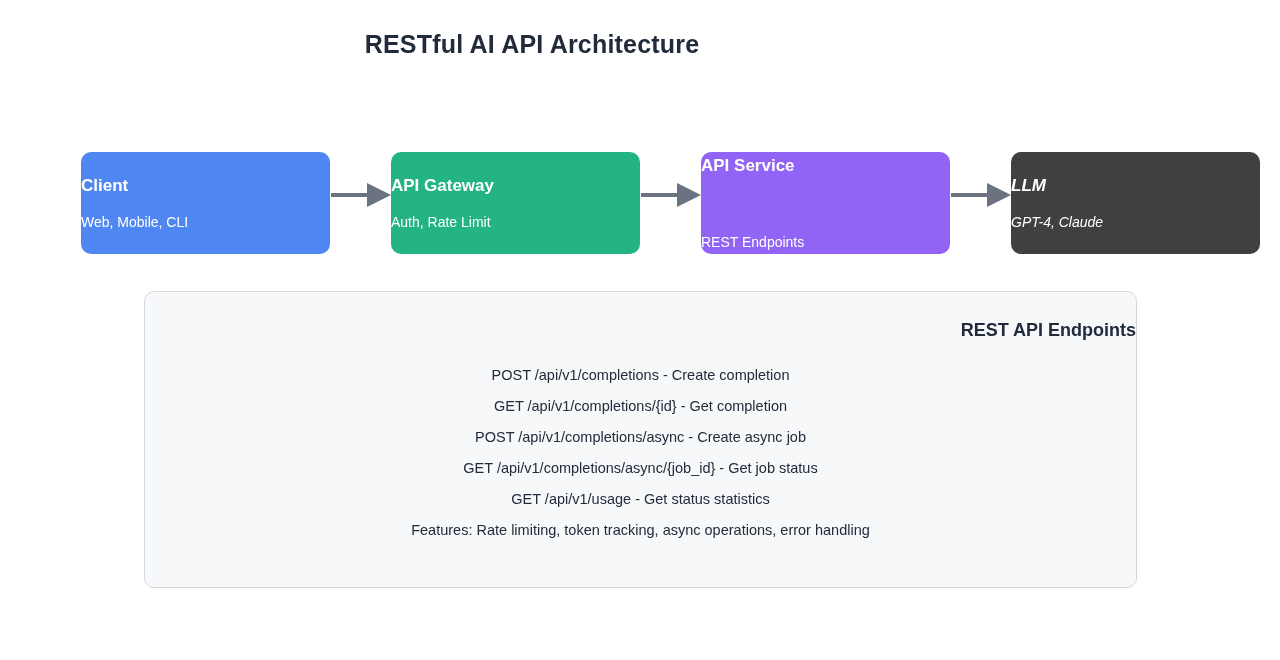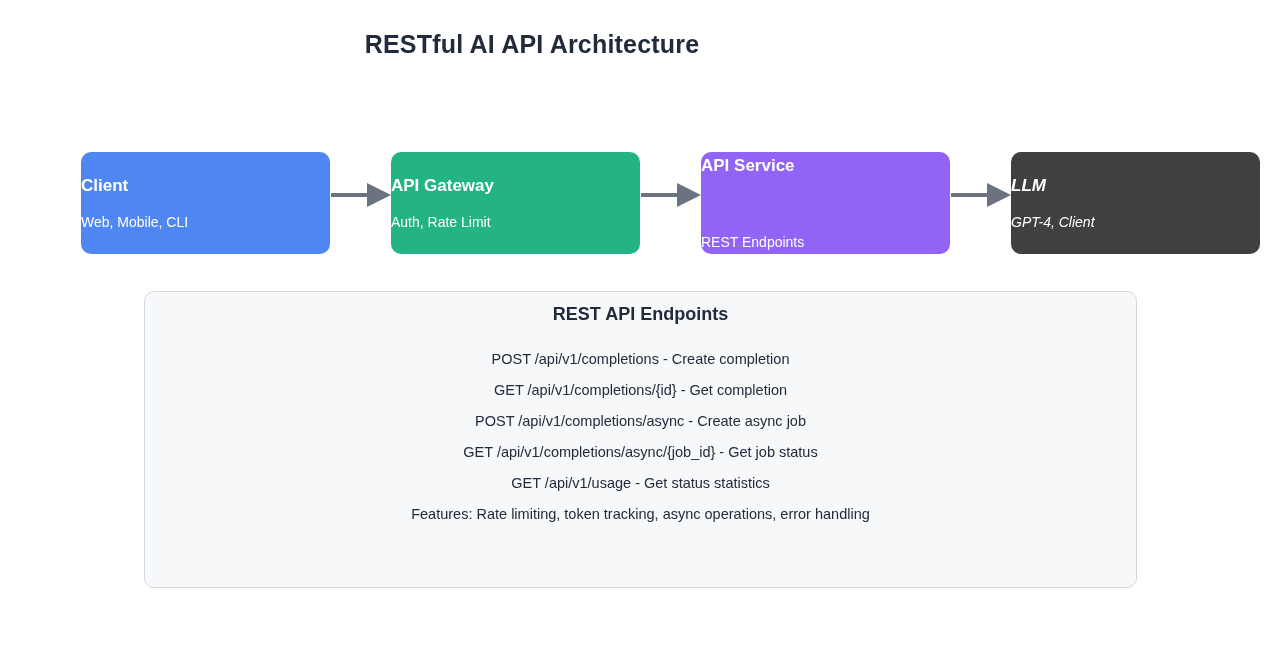--- a/index.html
+++ b/index.html
@@ -104,25 +104,25 @@
     left: 144px;
     top: 291px;
     width: 993px;
     height: 297px;
     box-sizing: border-box;
     background: #f7f8fa;
     border: 1px solid #d5d8df;
     border-radius: 10px;
   }
   .panel-heading {
-    text-align: center;
+    text-align: right;
     font-size: 18px;
     font-weight: bold;
     color: #212b3b;
-    margin-top: 12px;
+    margin-top: 28px;
   }
   .panel-lines {
     margin-top: 19px;
   }
   .panel-line {
     text-align: center;
     font-size: 14.5px;
     line-height: 31px;
     color: #222b3a;
     white-space: nowrap;
@@ -160,21 +160,21 @@
     <div class="node-sub">REST Endpoints</div>
   </div>
 
   <div class="flow-arrow arrow-2">
     <div class="arrow-line" style="background: rgb(107, 114, 128);"></div>
     <div class="arrow-head" style="border-left-color: rgb(107, 114, 128);"></div>
   </div>
 
   <div class="flow-node node-3" style="background: #404040; font-style: italic;">
     <div class="node-title">LLM</div>
-    <div class="node-sub">GPT-4, Client</div>
+    <div class="node-sub">GPT-4, Claude</div>
   </div>
 
 </div>
 
 <div class="endpoints-panel" style="background: rgb(247, 248, 250); border-color: rgb(213, 216, 223);">
   <div class="panel-heading">REST API Endpoints</div>
   <div class="panel-lines">
       <div class="panel-line">POST /api/v1/completions - Create completion</div>
       <div class="panel-line">GET /api/v1/completions/{id} - Get completion</div>
       <div class="panel-line">POST /api/v1/completions/async - Create async job</div>

